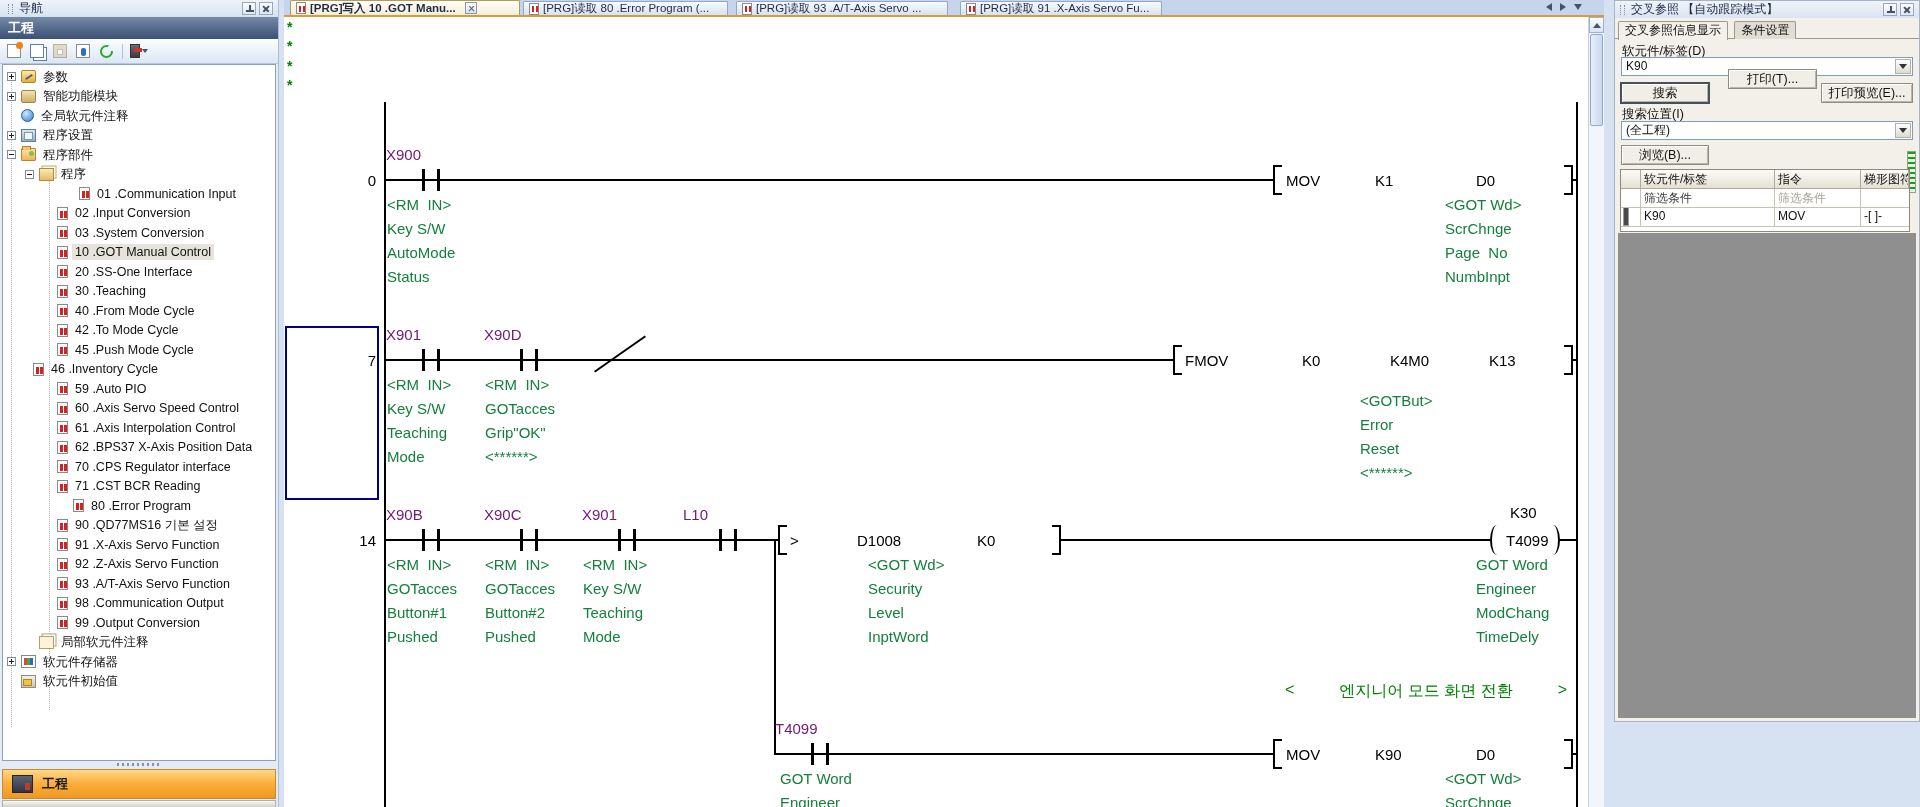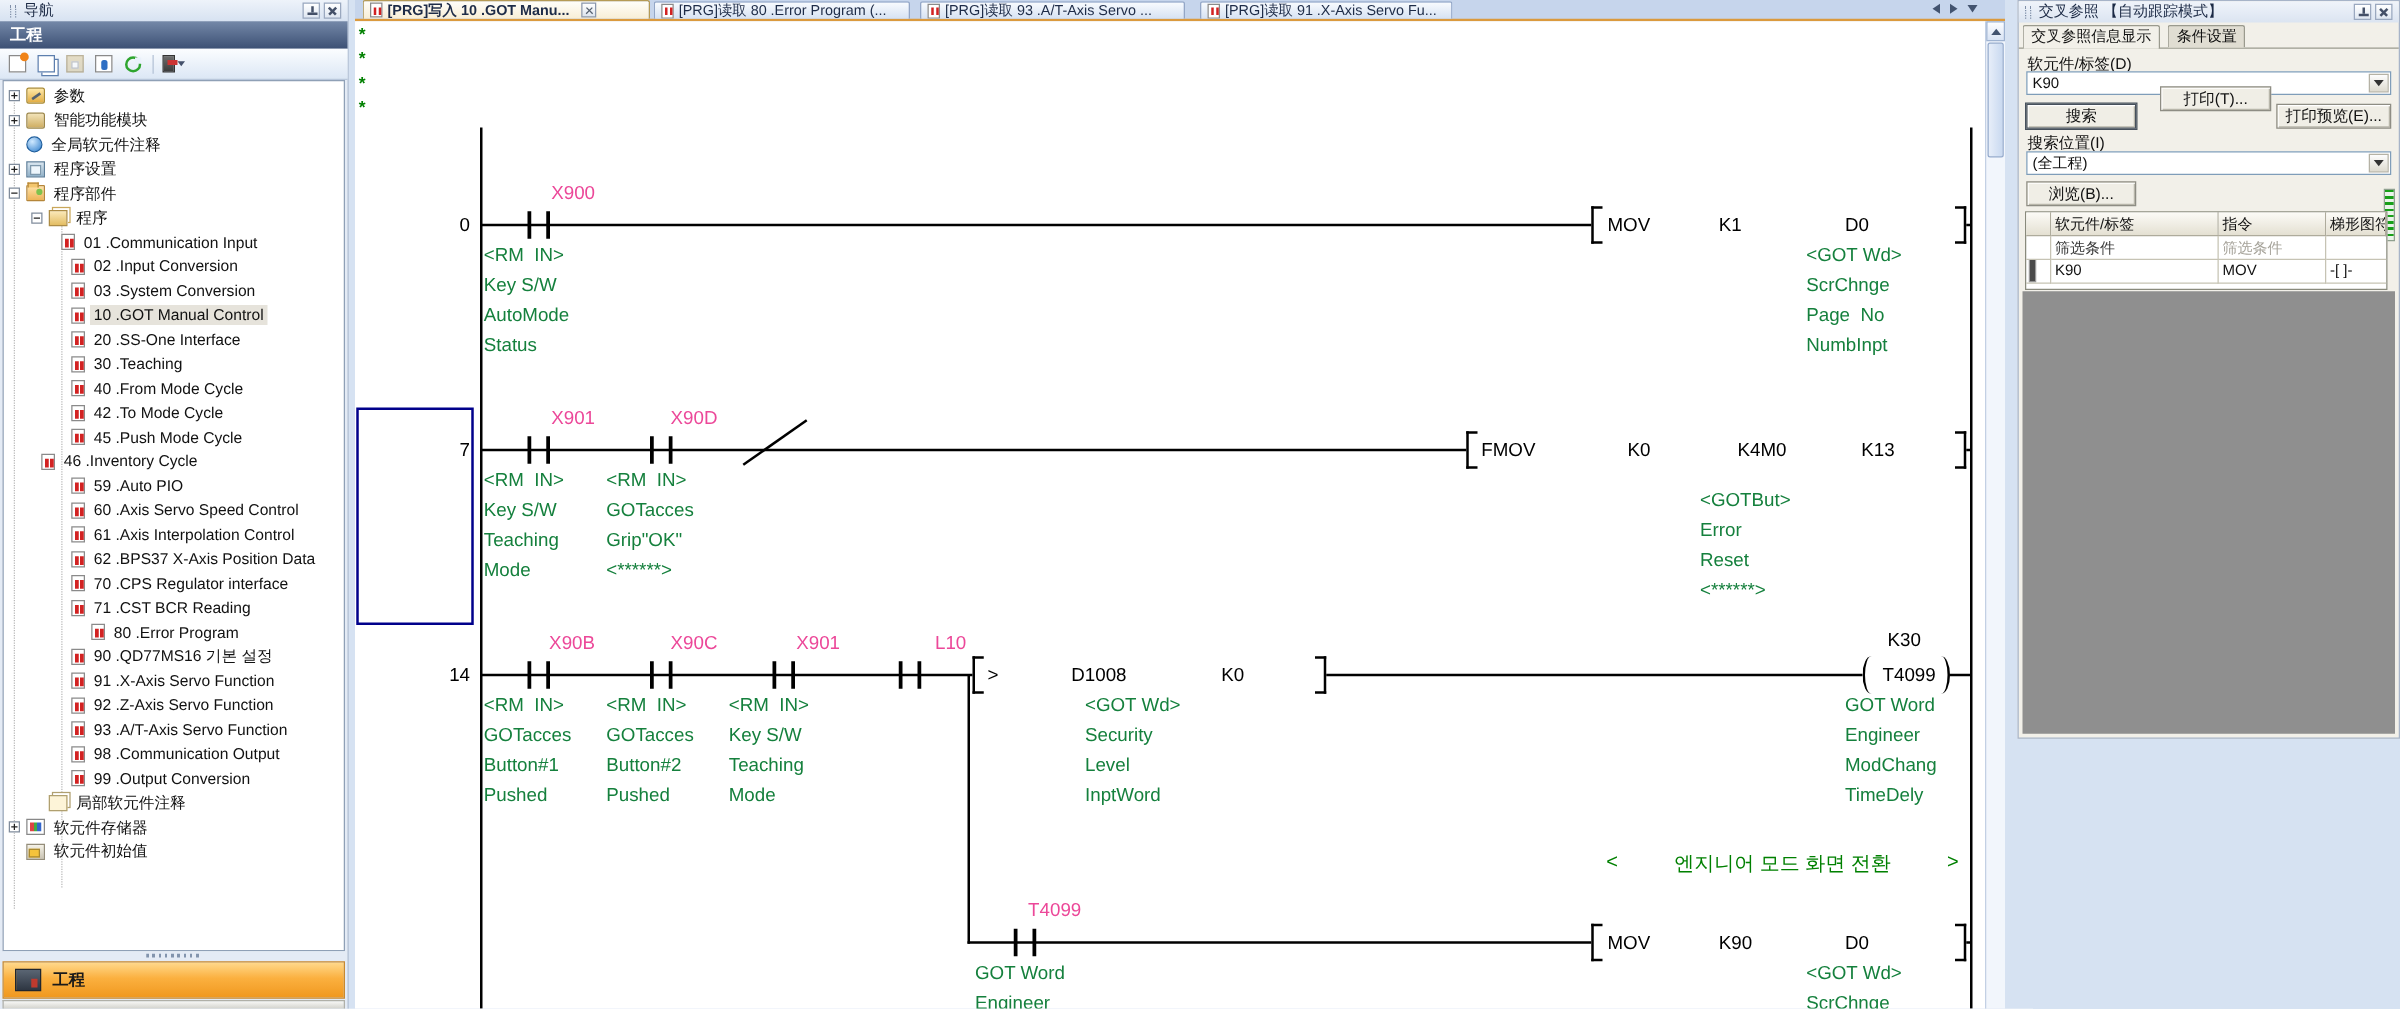--- a/index.html
+++ b/index.html
@@ -85,42 +85,42 @@
   .tri-l{width:0;height:0;border-right:6px solid #42536f;border-top:4.5px solid transparent;border-bottom:4.5px solid transparent;cursor:pointer}
   .tri-r{width:0;height:0;border-left:6px solid #42536f;border-top:4.5px solid transparent;border-bottom:4.5px solid transparent;cursor:pointer}
   .tri-d{width:0;height:0;border-top:6px solid #42536f;border-left:4.5px solid transparent;border-right:4.5px solid transparent;cursor:pointer}
 
   .canvas{position:absolute;top:17px;left:0;width:1304px;height:790px;background:#fff;overflow:hidden}
   .hw{position:absolute;height:2px;background:#000}
   .vw{position:absolute;width:2px;background:#000}
   .contact{position:absolute;width:18px;height:22px}
   .contact::before,.contact::after{content:"";position:absolute;top:0;bottom:0;width:3px;background:#000}
   .contact::before{left:0}.contact::after{right:0}
-  .dlab{position:absolute;width:90px;text-align:right;font-size:15px;color:#ec4899;white-space:nowrap}
+  .dlab{position:absolute;width:90px;text-align:left;font-size:15px;color:#701a75;white-space:nowrap}
   .ltext{position:absolute;font-size:15px;color:#000;white-space:nowrap}
   .lcom{position:absolute;font-size:15px;color:#15803d;line-height:24px;white-space:pre-wrap}
   .bl,.br{position:absolute;width:9px;height:30px}
   .bl{border-left:2.5px solid #000;border-top:2.5px solid #000;border-bottom:2.5px solid #000}
   .br{border-right:2.5px solid #000;border-top:2.5px solid #000;border-bottom:2.5px solid #000}
   .cl,.cr{position:absolute;width:14px;height:30px;border-radius:50%}
   .cl{border-left:2px solid #000}
   .cr{border-right:2px solid #000}
   .rnum{position:absolute;width:50px;text-align:right;font-size:15px;color:#000}
   .ast{position:absolute;font-size:14px;font-weight:bold;color:#008000}
   .slash{position:absolute;width:62px;height:2px;background:#000;transform:rotate(-35deg)}
   .selrect{position:absolute;border:2px solid #00008b}
   .annot{position:absolute;display:flex;justify-content:space-between;font-size:16px;color:#008000;white-space:nowrap}
 
   .vsb{position:absolute;top:17px;left:1304px;width:16px;height:790px;background:#f2f6fc;border-left:1px solid #c3d0e4}
   .vsb-up{position:absolute;top:0;left:0;right:0;height:16px;background:linear-gradient(#fdfeff,#d8e3f4);border:1px solid #9fb3d1;display:flex;align-items:center;justify-content:center;cursor:pointer}
   .tri-u{width:0;height:0;border-bottom:5px solid #42536f;border-left:4px solid transparent;border-right:4px solid transparent}
   .vsb-thumb{position:absolute;top:17px;left:1px;right:1px;height:92px;background:linear-gradient(90deg,#e7eef9,#c9d9f0);border:1px solid #93a9cc;border-radius:2px;cursor:pointer}
 
   
-  .xref{position:absolute;left:1614px;top:0;width:306px;height:591px;background:#f2f0e9;border:1px solid #a7b4c8}
+  .xref{position:absolute;left:1614px;top:0;width:306px;height:722px;background:#f2f0e9;border:1px solid #a7b4c8}
   .xtitle{position:absolute;top:0;left:0;right:0;height:17px;display:flex;align-items:center;font-size:12px;color:#1c2a45;background:linear-gradient(#f0f4fa,#dbe4f1);padding-left:5px}
   .xtabs{position:absolute;top:19px;left:0;right:0;height:19px;padding-left:3px;border-bottom:1px solid #9a9a8e}
   .xtab{display:inline-block;height:18px;line-height:17px;padding:0 6px;font-size:12px;border:1px solid #9a9a8e;border-bottom:none;border-radius:2px 2px 0 0;background:#e0ddd2;margin-right:2px;position:relative;cursor:pointer}
   .xtab.active{background:#f2f0e9;height:19px;z-index:2}
   .xlbl{position:absolute;font-size:12.5px;color:#111}
   .combo{position:absolute;height:19px;background:#fff;border:1px solid #7f9db9;font-size:12px;line-height:16px;padding-left:4px;cursor:pointer}
   .cdrop{position:absolute;right:1px;top:1px;bottom:1px;width:16px;background:linear-gradient(#fdfdfd,#dedbd0);border:1px solid #b5b2a5;display:flex;align-items:center;justify-content:center}
   .tri-ds{width:0;height:0;border-top:5px solid #333;border-left:4px solid transparent;border-right:4px solid transparent}
   .btn3d{position:absolute;height:20px;background:#f0eee6;border:1px solid #8e8d84;box-shadow:inset 1px 1px 0 #fff,inset -1px -1px 0 #b8b6aa;font-size:12.5px;display:flex;align-items:center;justify-content:center;cursor:pointer;color:#111}
   .btn3d.default{border:1px solid #46505c;box-shadow:0 0 0 1px #46505c,inset 1px 1px 0 #fff,inset -1px -1px 0 #b8b6aa}
@@ -197,21 +197,21 @@
         <span class="exp"></span>
         <span class="tico ic-parts"></span>
         <span class="tlbl">程序部件</span>
       </div>
     <div class="trow" style="padding-left:22px">
         <span class="exp"></span>
         <span class="tico ic-prog"></span>
         <span class="tlbl">程序</span>
       </div>
 
-    <div class="trow" style="padding-left:32px">
+    <div class="trow" style="padding-left:62px">
         <span class="spc"></span>
         <span class="tico ic-prg"></span>
         <span class="tlbl">01 .Communication Input</span>
       </div>
     <div class="trow" style="padding-left:40px">
         <span class="spc"></span>
         <span class="tico ic-prg"></span>
         <span class="tlbl">02 .Input Conversion</span>
       </div>
     <div class="trow" style="padding-left:40px">

